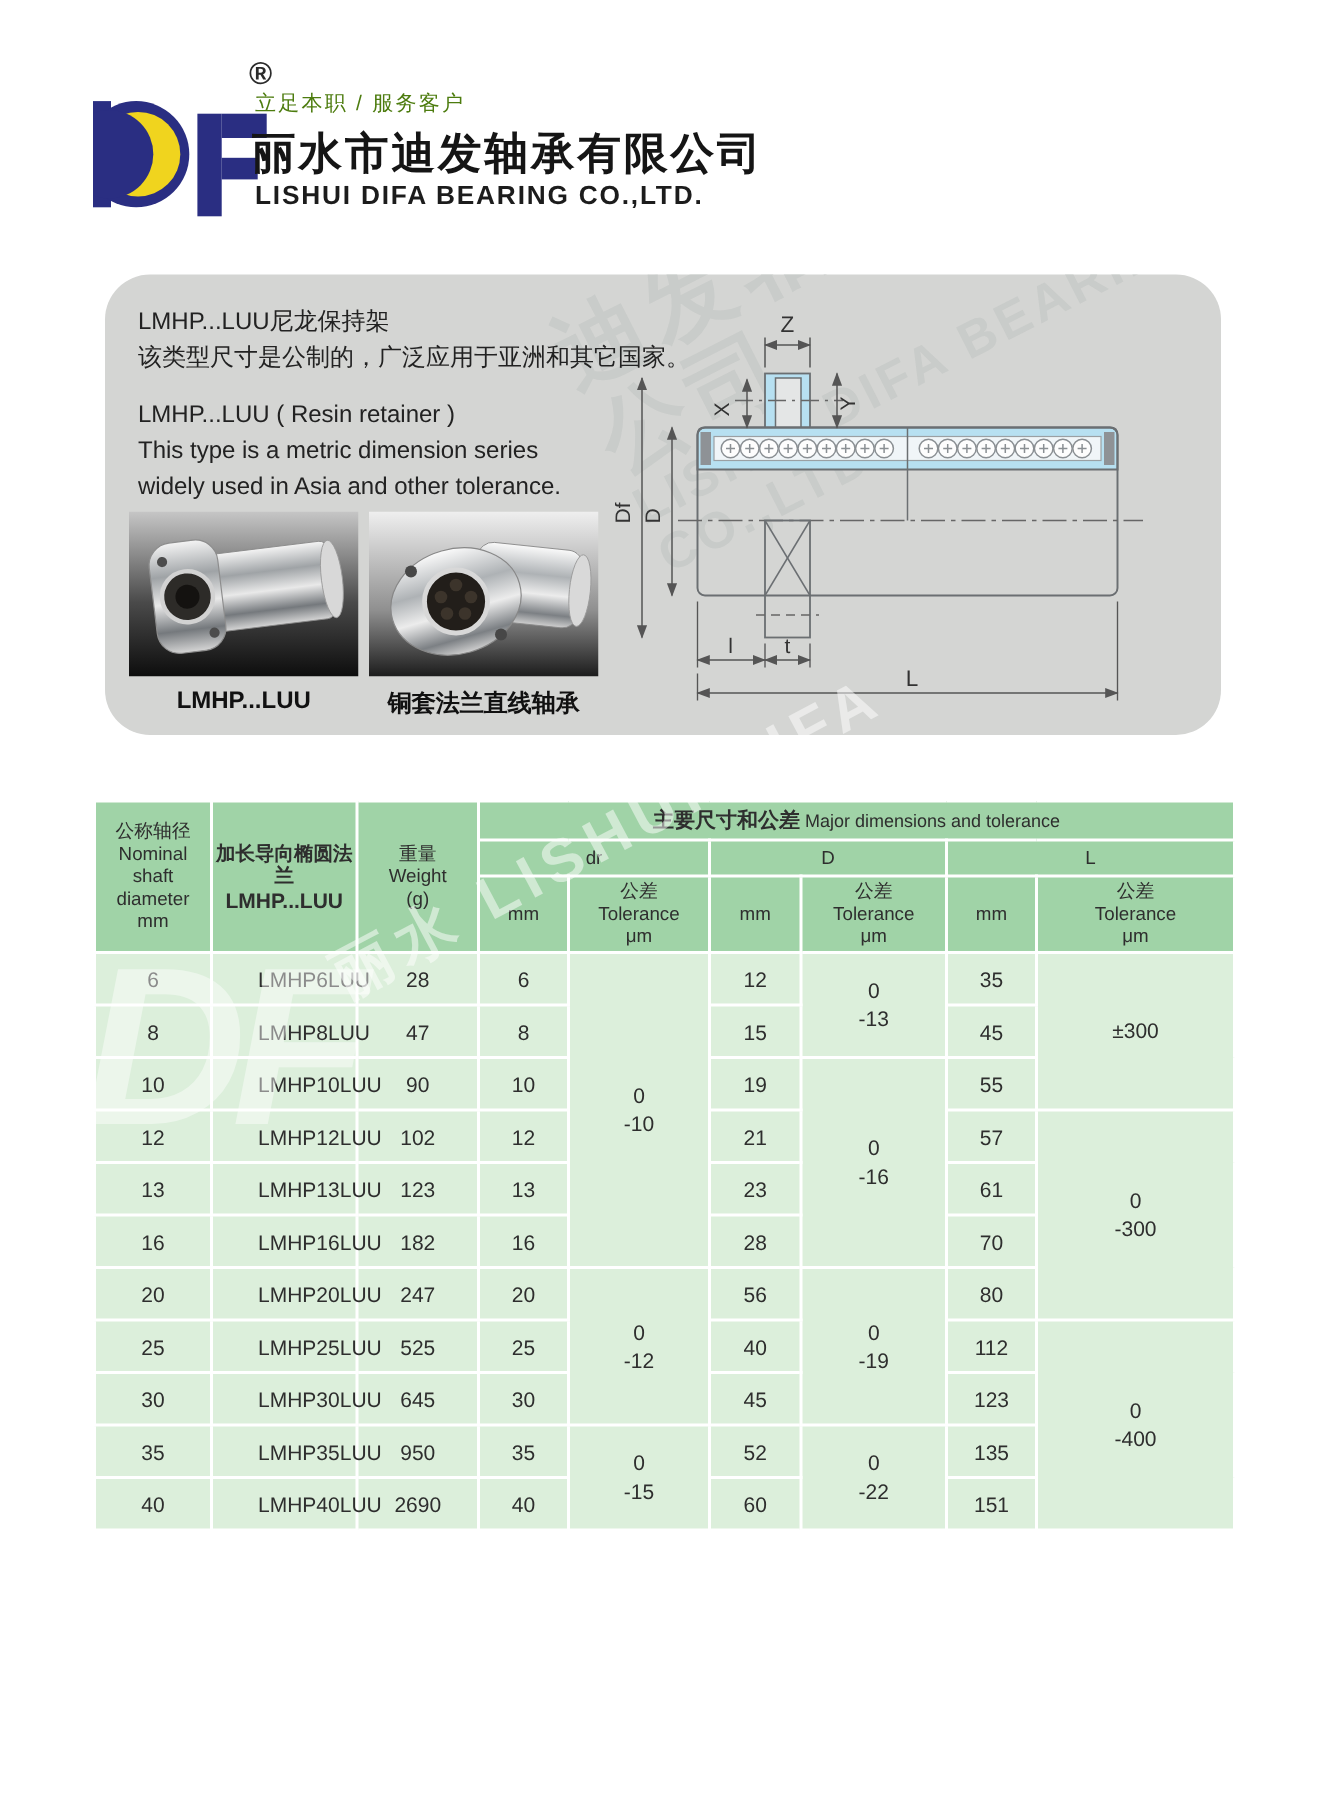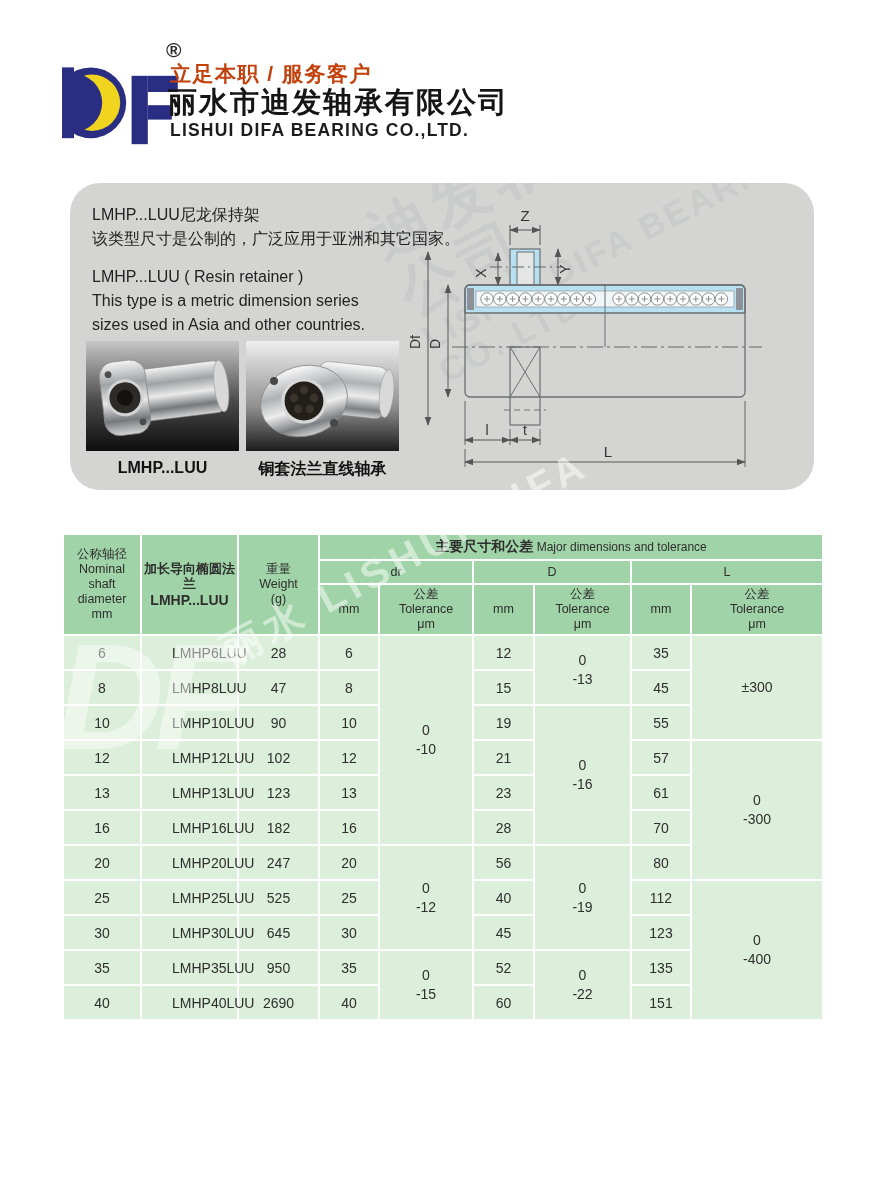--- a/index.html
+++ b/index.html
@@ -3,21 +3,21 @@
 <meta charset="utf-8">
 <style>
   * { margin:0; padding:0; box-sizing:border-box; }
   body { background:#888; font-family:"Liberation Sans","DejaVu Sans",sans-serif; }
   .page { position:relative; width:884px; height:1200px; background:#ffffff; margin:0 auto; overflow:hidden; }
   .pre { white-space:pre-line; }
 
   
   .logo-svg { position:absolute; left:62px; top:42px; width:120px; height:124px; }
   .reg-mark { position:absolute; left:166px; top:38px; font-size:21px; color:#2b2b2b; font-weight:bold; }
-  .slogan { position:absolute; left:170px; top:60px; font-size:21px; font-weight:bold; color:#c2410c; letter-spacing:1.5px; }
+  .slogan { position:absolute; left:170px; top:60px; font-size:14px; font-weight:normal; color:#4d7c0f; letter-spacing:1.5px; }
   .company-cn { position:absolute; left:168px; top:83px; font-size:29px; font-weight:bold; color:#151515; letter-spacing:2px; }
   .company-en { position:absolute; left:170px; top:120px; font-size:17.5px; font-weight:bold; color:#1c1c1c; letter-spacing:1.2px; }
 
   
   .panel { position:absolute; left:70px; top:183px; width:744px; height:307px;
            background:#d4d5d3; border-radius:30px; overflow:hidden; }
   .panel .wm { position:absolute; left:290px; top:30px; transform:rotate(-27deg); transform-origin:left top;
                color:#c7cac8; opacity:.85; pointer-events:none; text-align:left; line-height:1.05; }
   .panel .wm .wm-cn { font-size:60px; font-weight:bold; letter-spacing:6px; }
   .panel .wm .wm-en { font-size:34px; font-weight:bold; letter-spacing:3px; }
@@ -79,21 +79,21 @@
       <div class="wm-cn">迪发轴承有限公司</div>
       <div class="wm-en">LISHUI DIFA BEARING CO.,LTD.</div>
     </div>
 
     <div class="intro-text">
       <div>LMHP...LUU尼龙保持架</div>
       <div>该类型尺寸是公制的，广泛应用于亚洲和其它国家。</div>
       <div class="gap"></div>
       <div>LMHP...LUU ( Resin retainer )</div>
       <div>This type is a metric dimension series</div>
-      <div>sizes used in Asia and other countries.</div>
+      <div>widely used in Asia and other tolerance.</div>
     </div>
 
     <div class="photos">
       <figure class="photo-fig p1">
         <svg viewBox="0 0 153 110">
           <defs>
             <linearGradient id="pbg1" x1="0" y1="0" x2="0" y2="1">
               <stop offset="0" stop-color="#c6c6c6"></stop>
                 <stop offset="0.55" stop-color="#4a4a4a"></stop>
                 <stop offset="1" stop-color="#0d0d0d"></stop>

